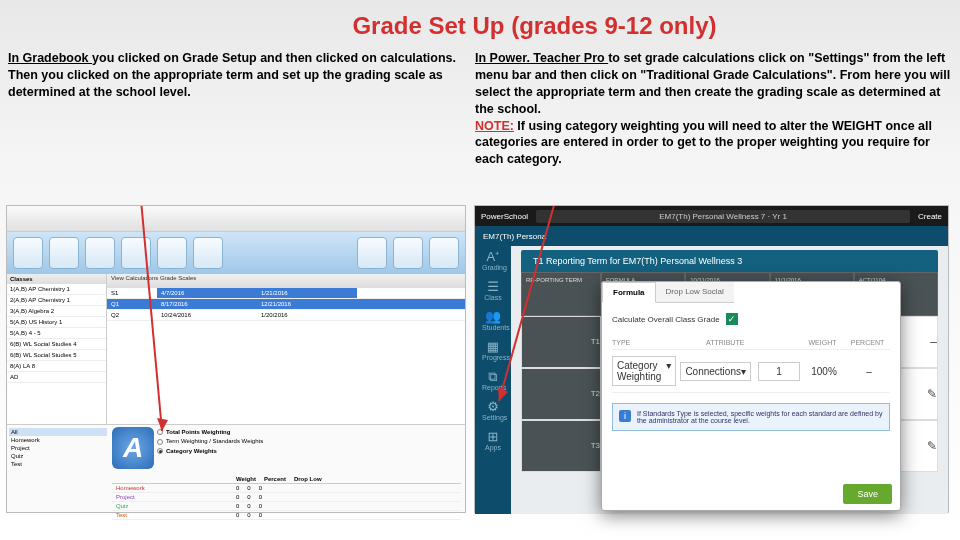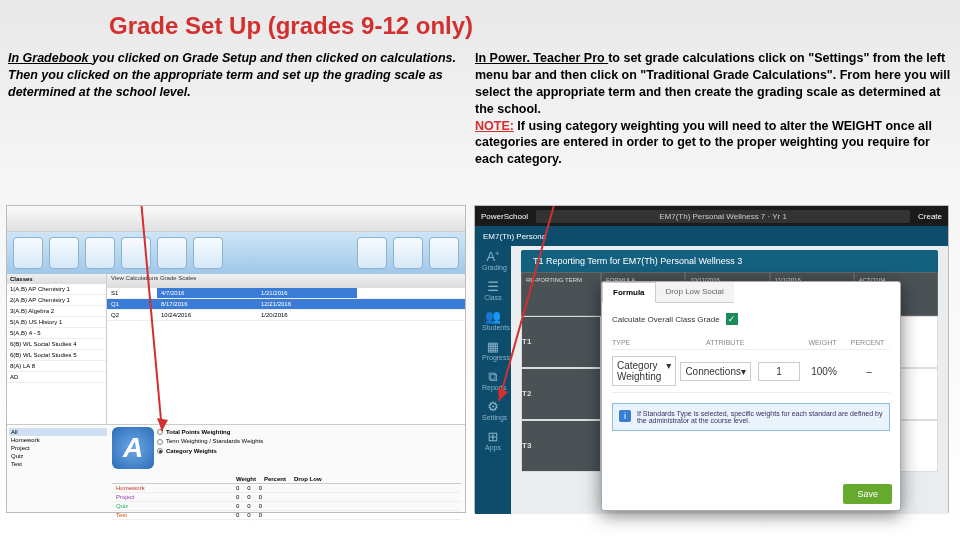--- a/index.html
+++ b/index.html
@@ -1,20 +1,20 @@
 <!DOCTYPE html>
 <html><head>
 <meta charset="utf-8">
 <style>
   * { box-sizing: border-box; margin: 0; padding: 0; }
   body { width: 960px; height: 540px; font-family: "Segoe UI", Arial, sans-serif; background: linear-gradient(to bottom, #e8e8e8 0%, #f5f5f5 30%, #ffffff 100%); overflow: hidden; position: relative; }
-  .title { text-align: left; padding: 12px 0 0 109px; font-size: 24px; font-weight: 700; color: #d32f2f; }
+  .title { text-align: center; padding: 12px 0 0 109px; font-size: 24px; font-weight: 700; color: #d32f2f; }
   .columns { display: flex; padding: 10px 8px 0 8px; gap: 12px; }
   .col { flex: 1; font-size: 12.5px; line-height: 1.35; color: #000; font-weight: 600; }
-  .col-left { flex: 0 0 455px; font-style: italic; }
+  .col-left { flex: 0 0 455px; }
   .col-right { flex: 1; }
   .underline { text-decoration: underline; }
   .note { color: #d32f2f; text-decoration: underline; }
   .imgs { display: flex; gap: 8px; padding: 0 6px; position: absolute; top: 205px; }
   .shot { position: relative; border: 1px solid #bbb; background: #f7f7f7; }
   .shot-left { width: 460px; height: 308px; }
   .shot-right { width: 475px; height: 308px; background: #222; }
 
   
   .gb-top { height: 26px; background: linear-gradient(#fafafa,#e0e0e0); border-bottom: 1px solid #ccc; }
@@ -51,21 +51,21 @@
   .pt-side { width: 36px; background: #0d4d6b; display: flex; flex-direction: column; align-items: center; padding-top: 4px; gap: 8px; }
   .pt-ic { width: 22px; height: 22px; color: #88b3c8; font-size: 7px; text-align: center; }
   .pt-ic .glyph { display: block; font-size: 13px; line-height: 14px; }
   .pt-main { flex: 1; background: #e9edef; position: relative; }
   .pt-banner { position: absolute; top: 4px; left: 10px; right: 10px; height: 22px; background: #13607f; color: #fff; font-size: 9px; display: flex; align-items: center; padding: 0 12px; border-radius: 2px 2px 0 0; }
   .pt-grid { position: absolute; top: 26px; left: 10px; right: 10px; bottom: 10px; }
   .pt-hdr { display: flex; height: 44px; }
   .pt-hdr-cell { flex: 1; background: #4a5255; border: 1px solid #666; color: #ddd; font-size: 6px; padding: 4px; }
   .pt-hdr-cell.first { flex: 0 0 80px; }
   .pt-gridrow { display: flex; height: 52px; }
-  .pt-gridrow .c { flex: 1; border: 1px solid #ddd; background: #fff; text-align: left; font-size: 12px; color: #1b8a1b; line-height: 50px; font-weight: bold; }
+  .pt-gridrow .c { flex: 1; border: 1px solid #ddd; background: #fff; text-align: right; font-size: 12px; color: #1b8a1b; line-height: 50px; }
   .pt-gridrow .c.first { flex: 0 0 80px; background: #4a5255; color: #ddd; font-size: 8px; }
   .pt-gridrow .c.pencil { color: #444; }
   .modal { position: absolute; top: 35px; left: 90px; width: 300px; height: 230px; background: #fff; border: 1px solid #aaa; border-radius: 3px; box-shadow: 0 4px 18px rgba(0,0,0,0.5); z-index: 5; }
   .modal-tabs { display: flex; font-size: 8px; }
   .modal-tab { padding: 5px 10px; background: #f3f3f3; border-bottom: 1px solid #ccc; color: #666; }
   .modal-tab.active { background: #fff; border: 1px solid #ccc; border-bottom: 1px solid #fff; color: #000; font-weight: bold; }
   .modal-body { padding: 10px; font-size: 8px; color: #333; }
   .modal-row { display: flex; align-items: center; margin-bottom: 8px; gap: 6px; }
   .chk { width: 12px; height: 12px; background: #1b8a5a; display: inline-flex; align-items: center; justify-content: center; color: #fff; font-size: 9px; }
   .mh { display: flex; font-size: 7px; color: #888; padding: 6px 0 3px; border-bottom: 1px solid #eee; }

